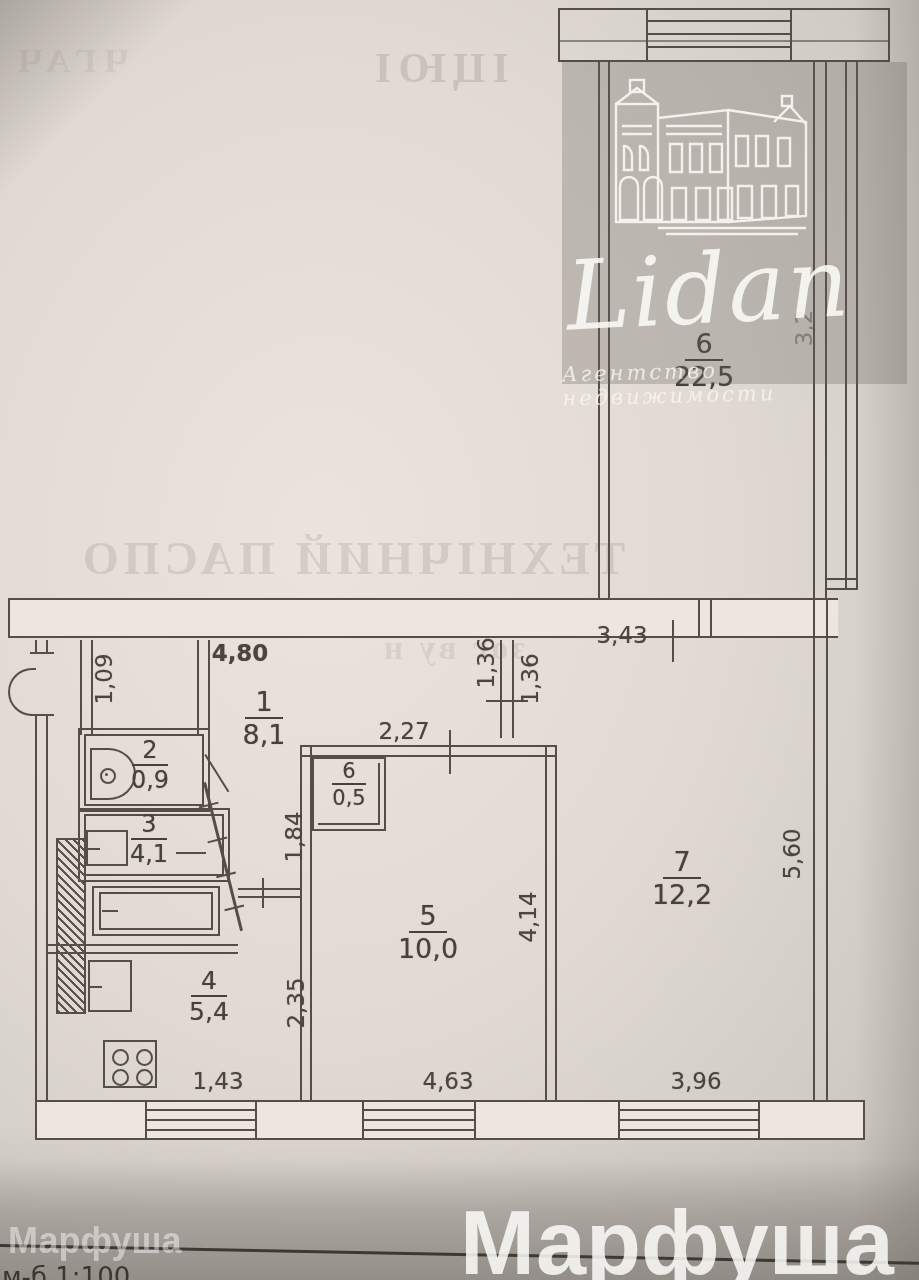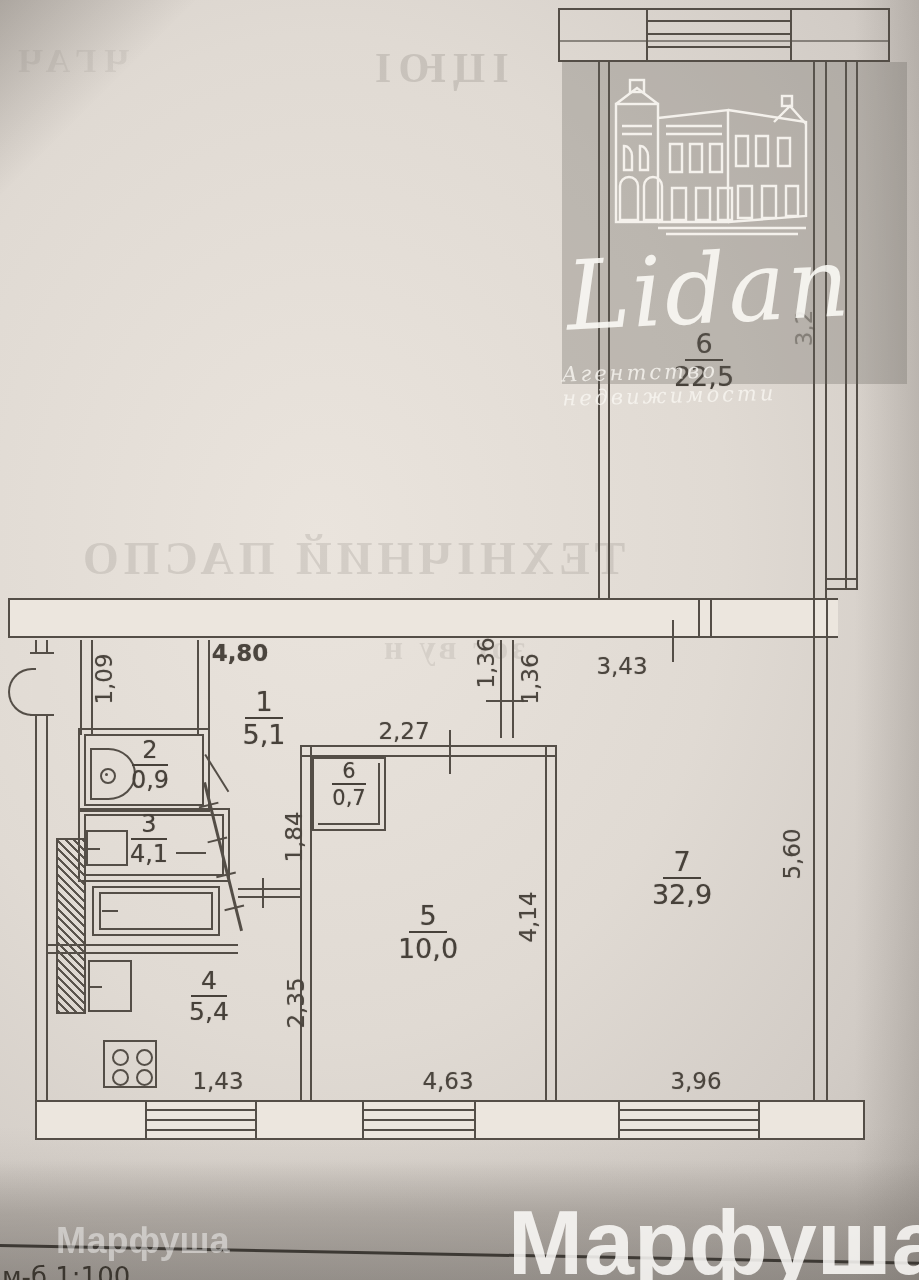--- a/index.html
+++ b/index.html
@@ -24,21 +24,21 @@
   .dim{position:absolute;color:#4b453e;font-size:23px;width:72px;height:26px;
        line-height:26px;text-align:center;text-shadow:0 0 1px rgba(75,69,62,.5);}
   .vdim{transform:rotate(-90deg);}
   .fix{position:absolute;box-sizing:border-box;border:2px solid #544e47;}
   .hatch{background:repeating-linear-gradient(45deg,#5a544d 0 2px,transparent 2px 6px);}
   .winline{position:absolute;left:0;right:0;height:2px;background:#544e47;}
   .bleed{position:absolute;color:#6b655e;font-family:"Liberation Serif",serif;
          font-weight:bold;white-space:nowrap;}
   .mir{transform:scaleX(-1);}
   .wm{position:absolute;color:rgba(253,251,248,.8);font-weight:bold;white-space:nowrap;
-      font-family:"Liberation Sans",sans-serif;margin-left:48px;}
+      font-family:"Liberation Sans",sans-serif;}
   .tick{position:absolute;background:#544e47;}
 </style>
 </head>
 <body>
 
 <div id="photo">
 
   <div class="bleed mir" style="left:10px;top:42px;font-size:34px;opacity:.10;letter-spacing:8px;">ЧГАЧ</div>
   <div class="bleed mir" style="left:368px;top:44px;font-size:42px;opacity:.20;letter-spacing:7px;">ІЦЮІ</div>
   <div class="bleed mir" style="left:78px;top:532px;font-size:46px;opacity:.17;letter-spacing:5px;">ТЕХНІЧНИЙ ПАСПО</div>
@@ -172,49 +172,49 @@
     <div class="winline" style="top:27px;"></div>
   </div>
   <div class="w bl br" style="left:618px;top:1102px;width:142px;height:36px;">
     <div class="winline" style="top:7px;"></div>
     <div class="winline" style="top:17px;"></div>
     <div class="winline" style="top:27px;"></div>
   </div>
 
   <div class="rlabel" style="left:226px;top:688px;width:76px;font-size:27px;">
     <span class="num">1</span>
-    <span class="area">5,1</span>
+    <span class="area">8,1</span>
   </div>
   <div class="rlabel" style="left:118px;top:738px;width:64px;font-size:24px;">
     <span class="num">2</span>
     <span class="area">0,9</span>
   </div>
   <div class="rlabel" style="left:116px;top:812px;width:66px;font-size:24px;">
     <span class="num">3</span>
     <span class="area">4,1</span>
   </div>
   <div class="rlabel" style="left:176px;top:968px;width:66px;font-size:25px;">
     <span class="num">4</span>
     <span class="area">5,4</span>
   </div>
   <div class="rlabel" style="left:388px;top:902px;width:80px;font-size:27px;">
     <span class="num">5</span>
     <span class="area">10,0</span>
   </div>
   <div class="rlabel" style="left:318px;top:760px;width:62px;font-size:21px;">
     <span class="num">6</span>
-    <span class="area">0,7</span>
+    <span class="area">0,5</span>
   </div>
   <div class="rlabel" style="left:642px;top:848px;width:80px;font-size:27px;">
     <span class="num">7</span>
-    <span class="area">32,9</span>
+    <span class="area">12,2</span>
   </div>
 
   <div class="dim" style="left:204px;top:640px;font-weight:bold;">4,80</div>
-  <div class="dim" style="left:586px;top:653px;">3,43</div>
+  <div class="dim" style="left:586px;top:622px;">3,43</div>
   <div class="dim" style="left:368px;top:718px;">2,27</div>
   <div class="dim" style="left:182px;top:1068px;">1,43</div>
   <div class="dim" style="left:412px;top:1068px;">4,63</div>
   <div class="dim" style="left:660px;top:1068px;">3,96</div>
   <div class="dim vdim" style="left:68px;top:666px;">1,09</div>
   <div class="dim vdim" style="left:450px;top:650px;">1,36</div>
   <div class="dim vdim" style="left:494px;top:666px;">1,36</div>
   <div class="dim vdim" style="left:258px;top:824px;">1,84</div>
   <div class="dim vdim" style="left:260px;top:990px;">2,35</div>
   <div class="dim vdim" style="left:492px;top:904px;">4,14</div>

